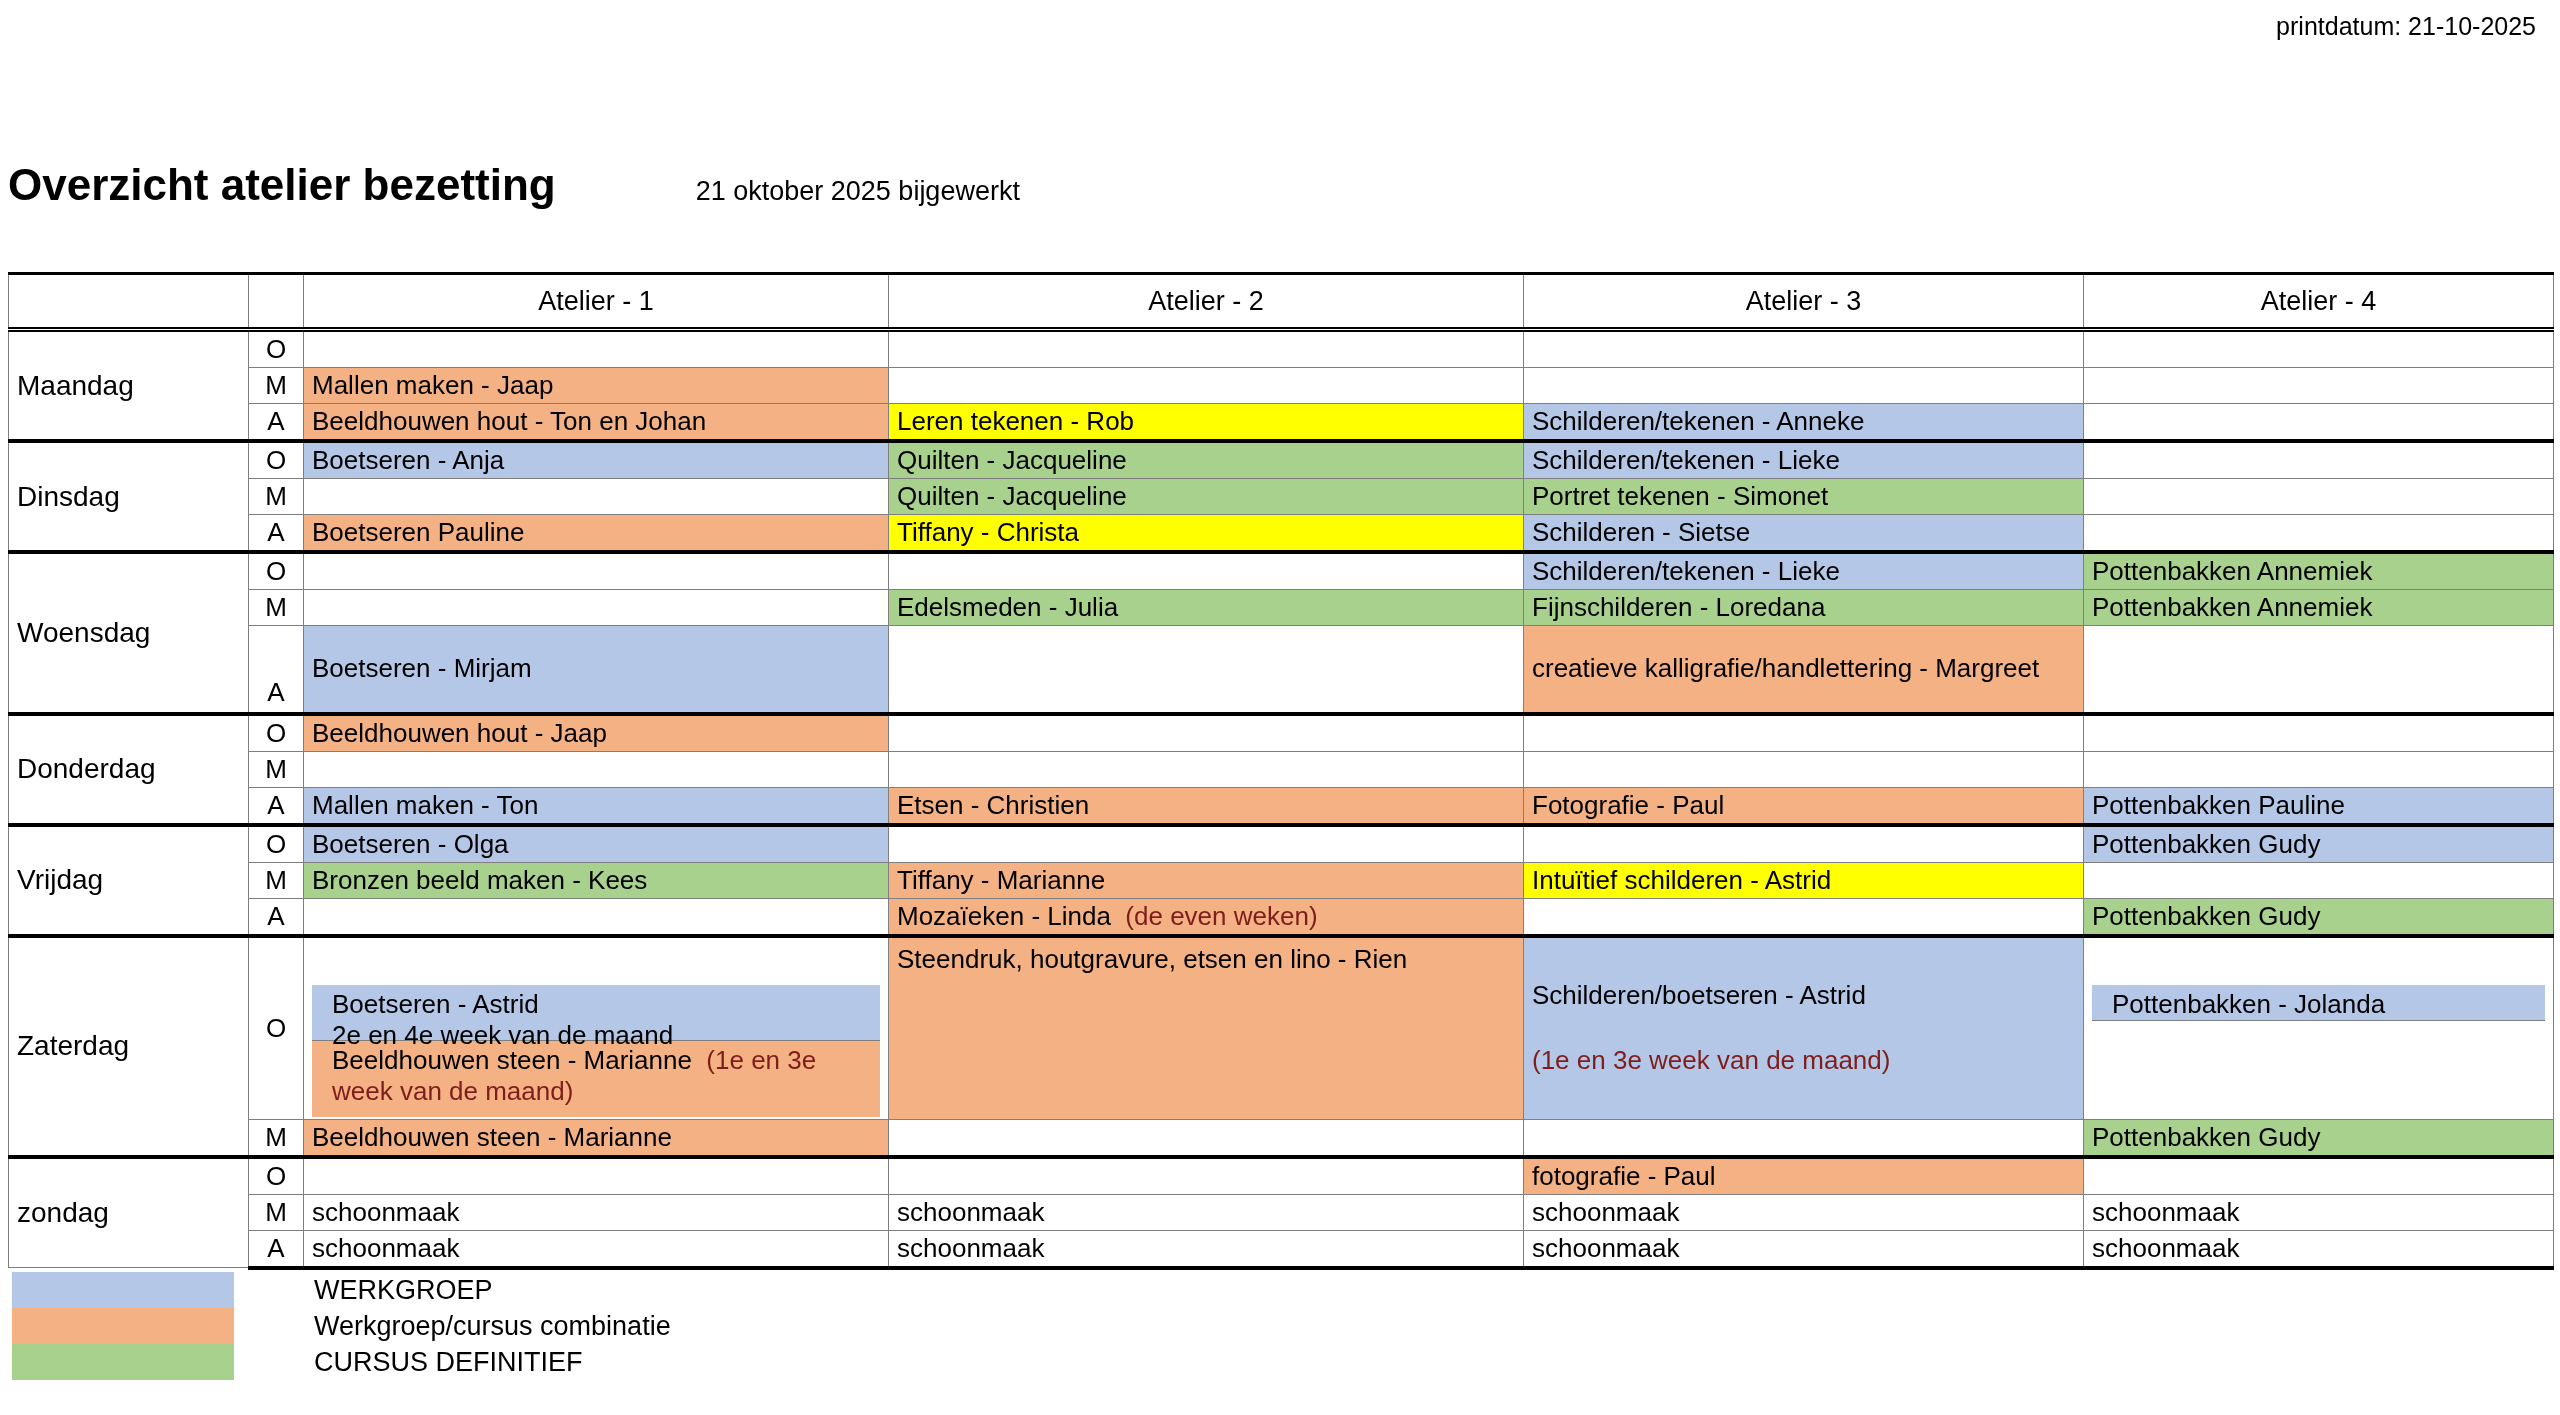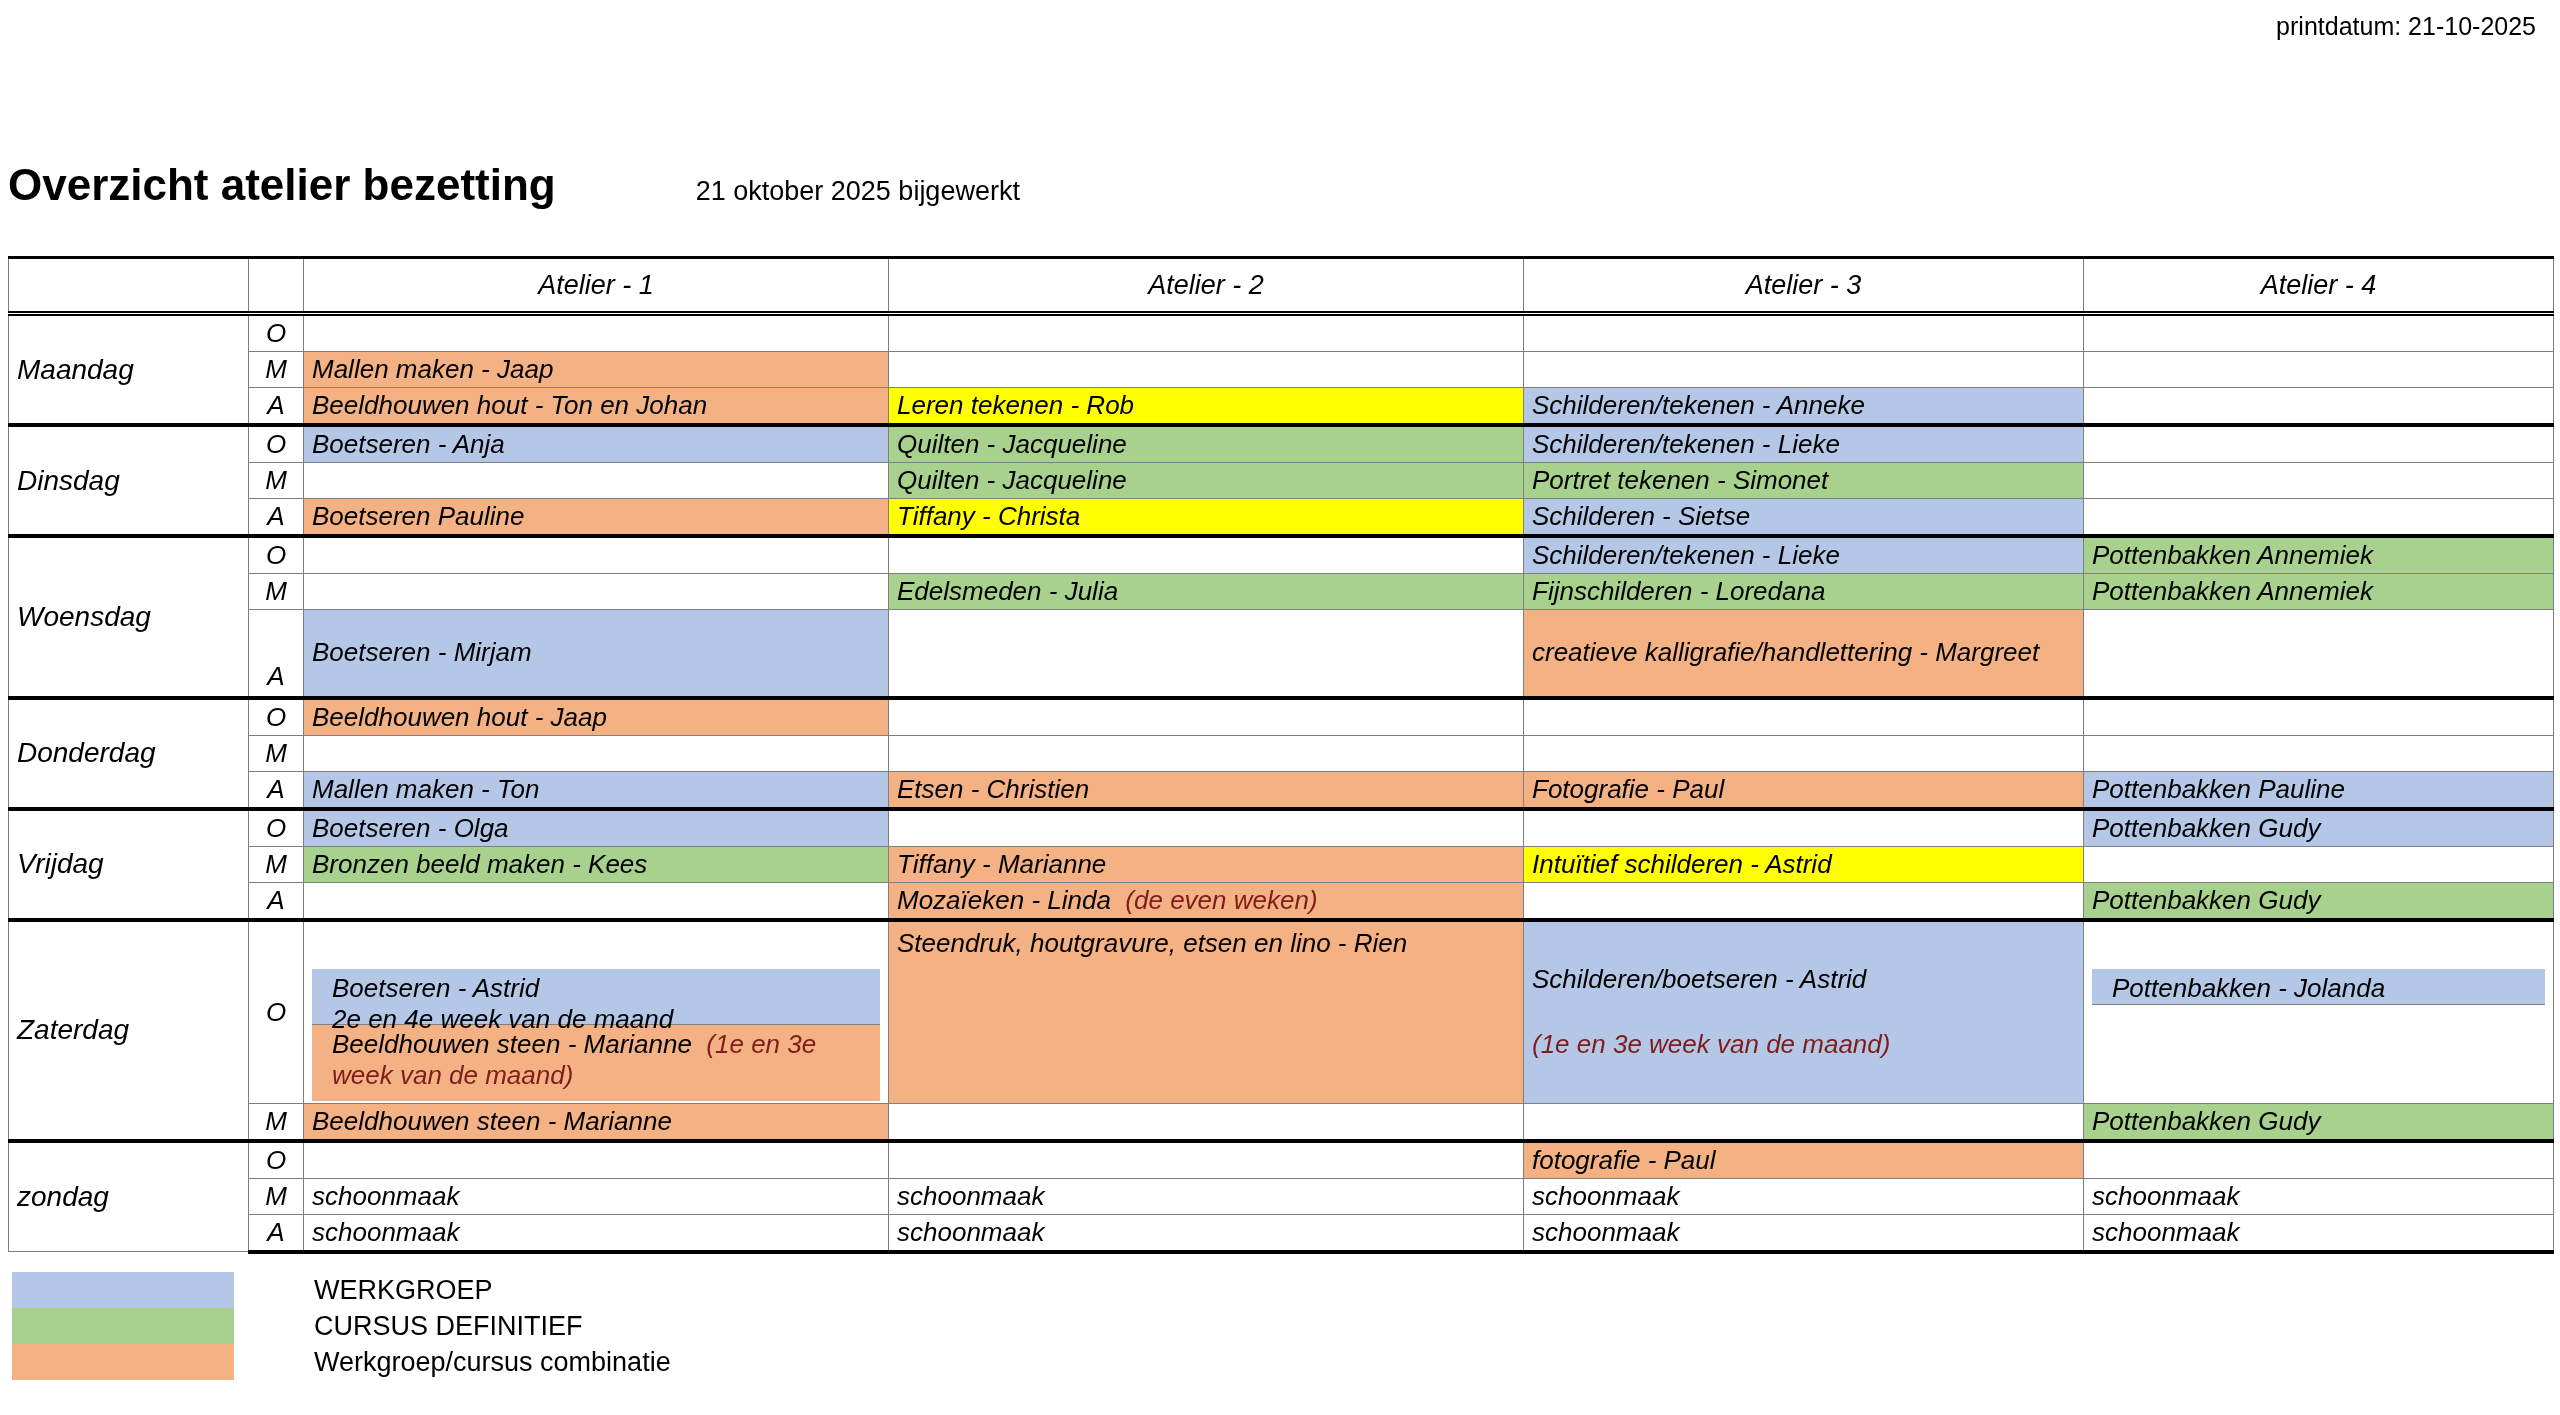--- a/index.html
+++ b/index.html
@@ -42,23 +42,22 @@
   .subtitle {
     font-size: 27px;
     margin-left: 140px;
     white-space: nowrap;
   }
 
   
   .schedule-wrap {
     position: absolute;
     left: 8px;
-    top: 256px;
+    top: 272px;
     width: 2545px;
-    font-style: italic;
   }
   table.schedule {
     border-collapse: collapse;
     table-layout: fixed;
     width: 2545px;
     font-size: 26px;
   }
   table.schedule td, table.schedule th {
     border: 1px solid #7f7f7f;
     padding: 2px 8px;
@@ -350,20 +349,20 @@
 </tbody>
     </table>
 </div>
 
 <div class="legend">
   <div class="legend-row">
     <div class="legend-sw" style="background: rgb(180, 199, 231);"></div>
     <div class="legend-label">WERKGROEP</div>
   </div>
   <div class="legend-row">
+    <div class="legend-sw" style="background: rgb(244, 177, 131);"></div>
+    <div class="legend-label">Werkgroep/cursus combinatie</div>
+  </div>
+  <div class="legend-row">
     <div class="legend-sw" style="background: rgb(169, 209, 142);"></div>
     <div class="legend-label">CURSUS DEFINITIEF</div>
   </div>
-  <div class="legend-row">
-    <div class="legend-sw" style="background: rgb(244, 177, 131);"></div>
-    <div class="legend-label">Werkgroep/cursus combinatie</div>
-  </div>
 </div>
 
 </body></html>

